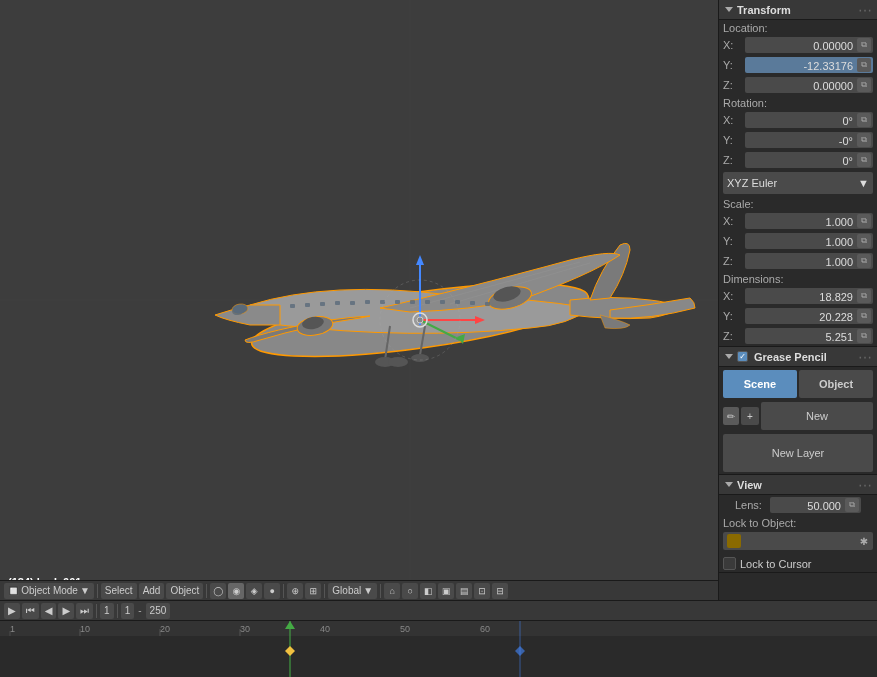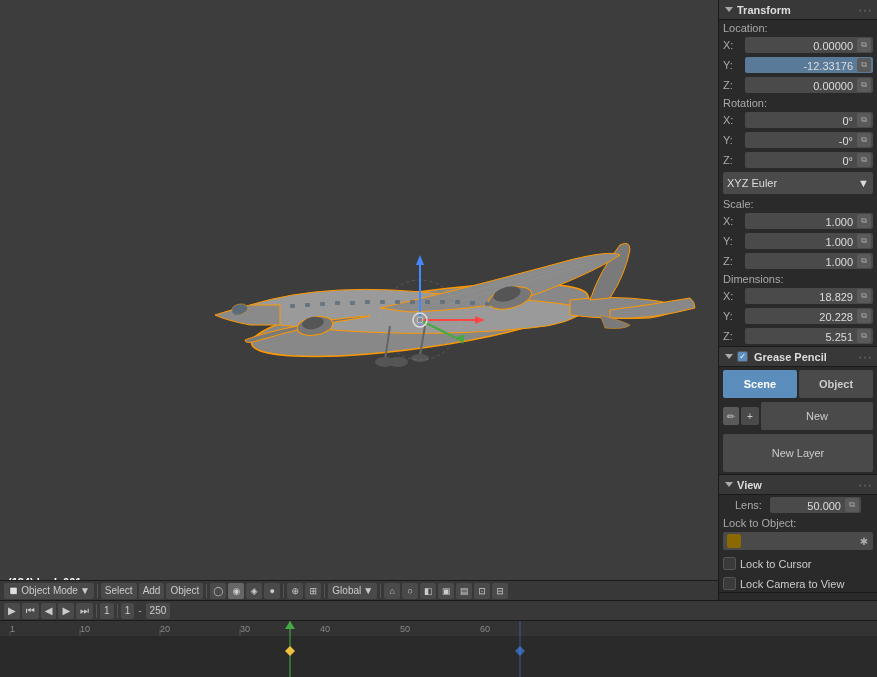--- a/index.html
+++ b/index.html
@@ -701,24 +701,20 @@
         <span class="lock-obj-icon"></span>
         <div class="lock-eyedropper">✱</div>
       </div>
     </div>
 
     <div class="checkbox-row">
       <div class="checkbox"></div>
       <span class="checkbox-label">Lock to Cursor</span>
     </div>
 
-    <div class="checkbox-row">
-      <div class="checkbox"></div>
-      <span class="checkbox-label">Lock Camera to View</span>
-    </div>
   </div>
 </div>
 
 <div id="timeline">
   <div id="timeline-header">
     <div class="toolbar-btn">▶</div>
     <div class="toolbar-btn">⏮</div>
     <div class="toolbar-btn">◀</div>
     <div class="toolbar-btn">▶</div>
     <div class="toolbar-btn">⏭</div>

